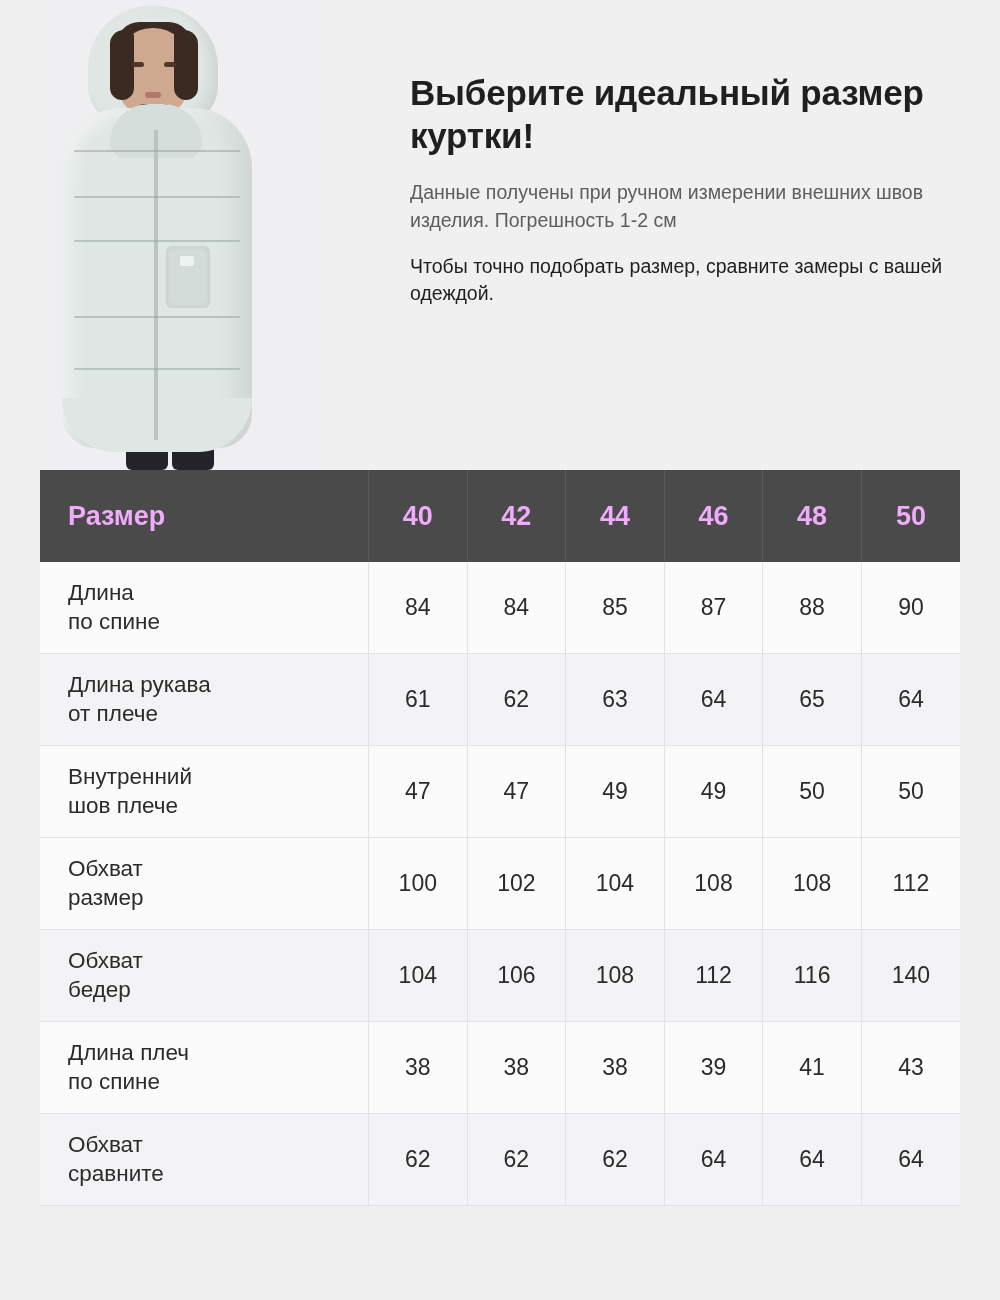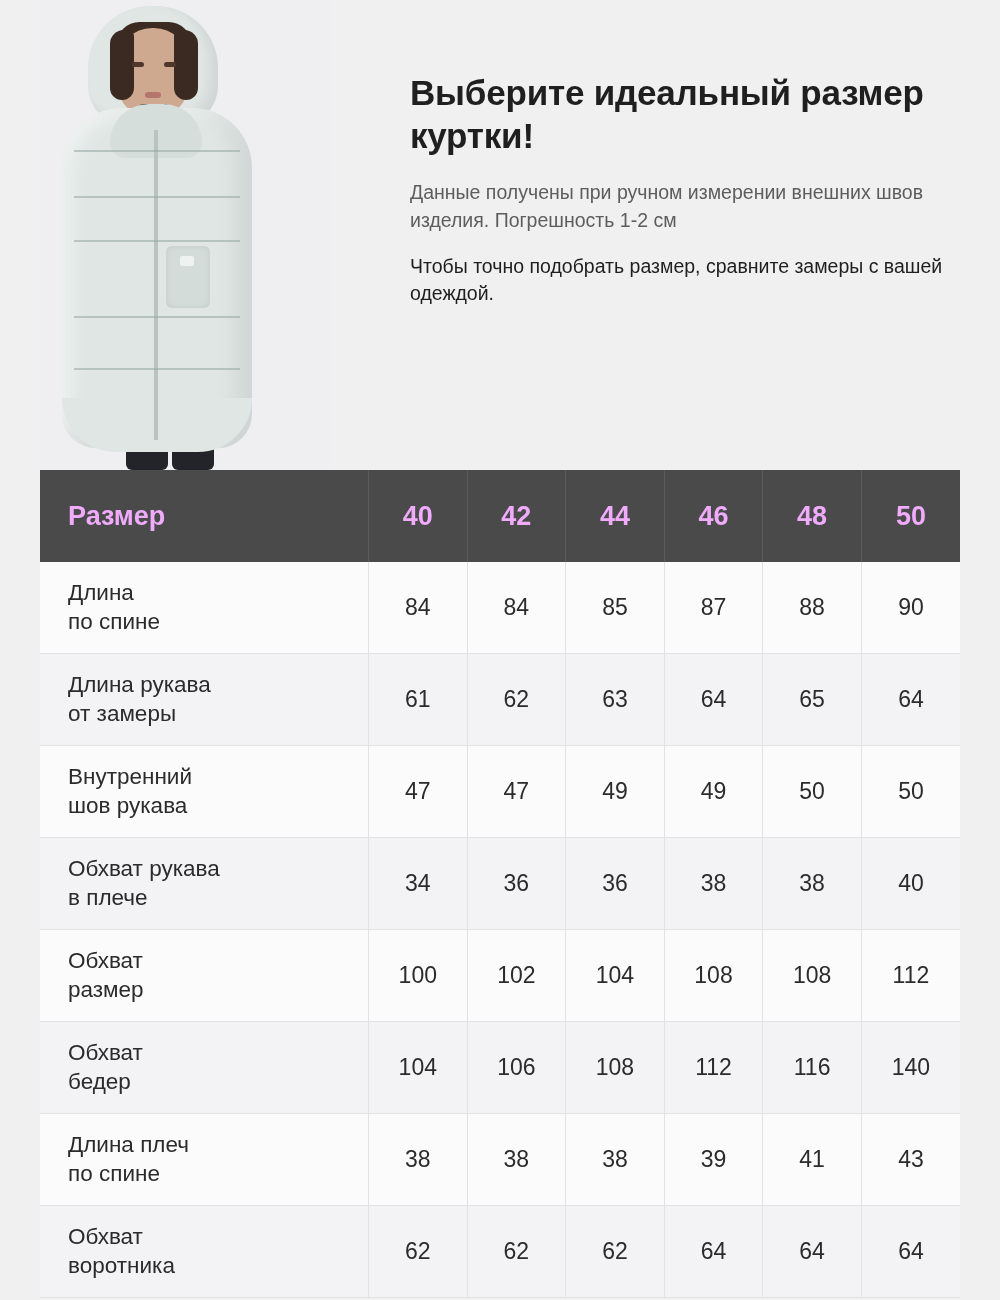--- a/index.html
+++ b/index.html
@@ -339,55 +339,43 @@
           <td>84</td>
           <td>85</td>
           <td>87</td>
           <td>88</td>
           <td>90</td>
         </tr>
 
         <tr class="body-row even">
           <td class="row-label">
             <span>Длина рукава</span><br>
-            <span>от замеры</span>
+            <span>от плече</span>
           </td>
           <td>61</td>
           <td>62</td>
           <td>63</td>
           <td>64</td>
           <td>65</td>
           <td>64</td>
         </tr>
 
         <tr class="body-row odd">
           <td class="row-label">
             <span>Внутренний</span><br>
-            <span>шов рукава</span>
+            <span>шов плече</span>
           </td>
           <td>47</td>
           <td>47</td>
           <td>49</td>
           <td>49</td>
           <td>50</td>
           <td>50</td>
         </tr>
 
-        <tr class="body-row even">
-          <td class="row-label">
-            <span>Обхват рукава</span><br>
-            <span>в плече</span>
-          </td>
-          <td>34</td>
-          <td>36</td>
-          <td>36</td>
-          <td>38</td>
-          <td>38</td>
-          <td>40</td>
-        </tr>
 
         <tr class="body-row odd">
           <td class="row-label">
             <span>Обхват</span><br>
             <span>размер</span>
           </td>
           <td>100</td>
           <td>102</td>
           <td>104</td>
           <td>108</td>
@@ -417,21 +405,21 @@
           <td>38</td>
           <td>38</td>
           <td>39</td>
           <td>41</td>
           <td>43</td>
         </tr>
 
         <tr class="body-row even">
           <td class="row-label">
             <span>Обхват</span><br>
-            <span>воротника</span>
+            <span>сравните</span>
           </td>
           <td>62</td>
           <td>62</td>
           <td>62</td>
           <td>64</td>
           <td>64</td>
           <td>64</td>
         </tr>
 
       </tbody>

